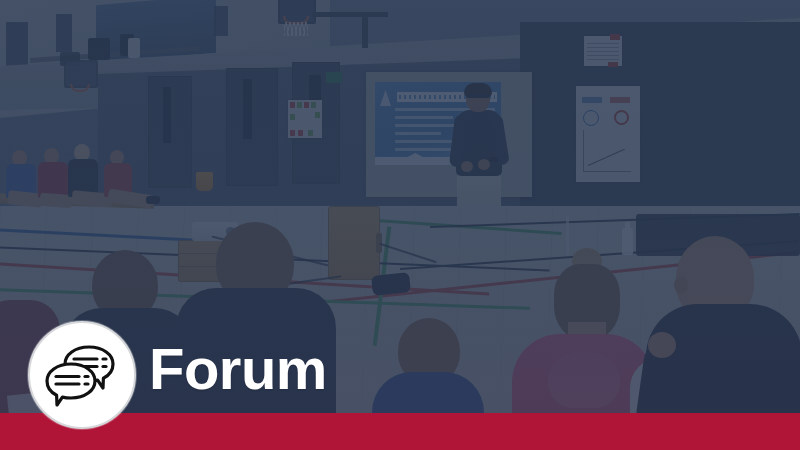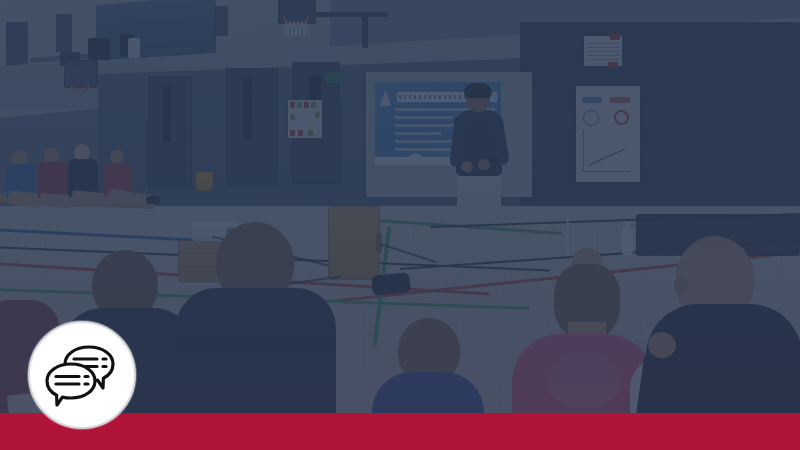--- a/index.html
+++ b/index.html
@@ -457,14 +457,15 @@
 
       <path d="M26 21 C12 21 2 28.5 2 38 C2 44 5.4 49.2 11.6 52.2 L12 62 L17.4 54.1
                C20 54.7 23 55 26 55 C40 55 50 47.5 50 38 C50 28.5 40 21 26 21 Z" fill="#ffffff" stroke="#111111" stroke-width="3.2" stroke-linejoin="round"></path>
       <line x1="11" y1="33.5" x2="34" y2="33.5" stroke="#111111" stroke-width="3.2" stroke-linecap="round"></line>
       <line x1="40" y1="33.5" x2="43" y2="33.5" stroke="#111111" stroke-width="3.2" stroke-linecap="round"></line>
       <line x1="11" y1="41" x2="34" y2="41" stroke="#111111" stroke-width="3.2" stroke-linecap="round"></line>
       <line x1="40" y1="41" x2="43" y2="41" stroke="#111111" stroke-width="3.2" stroke-linecap="round"></line>
     </svg>
   </div>
 
+  <div class="wordmark" style="color: rgb(255, 255, 255);">Forum</div>
 
 </div>
 
 </body></html>

